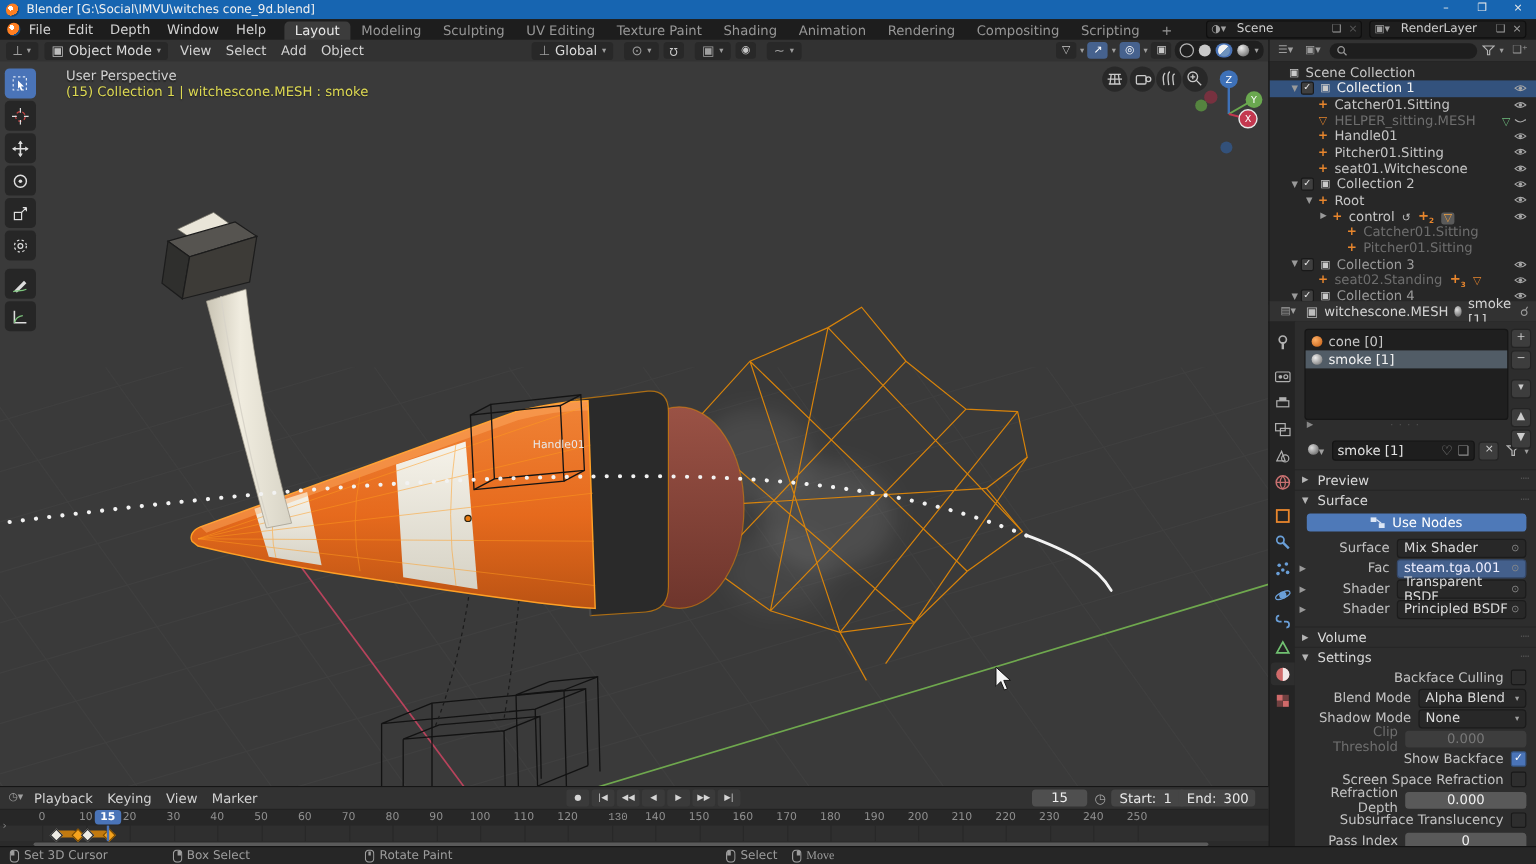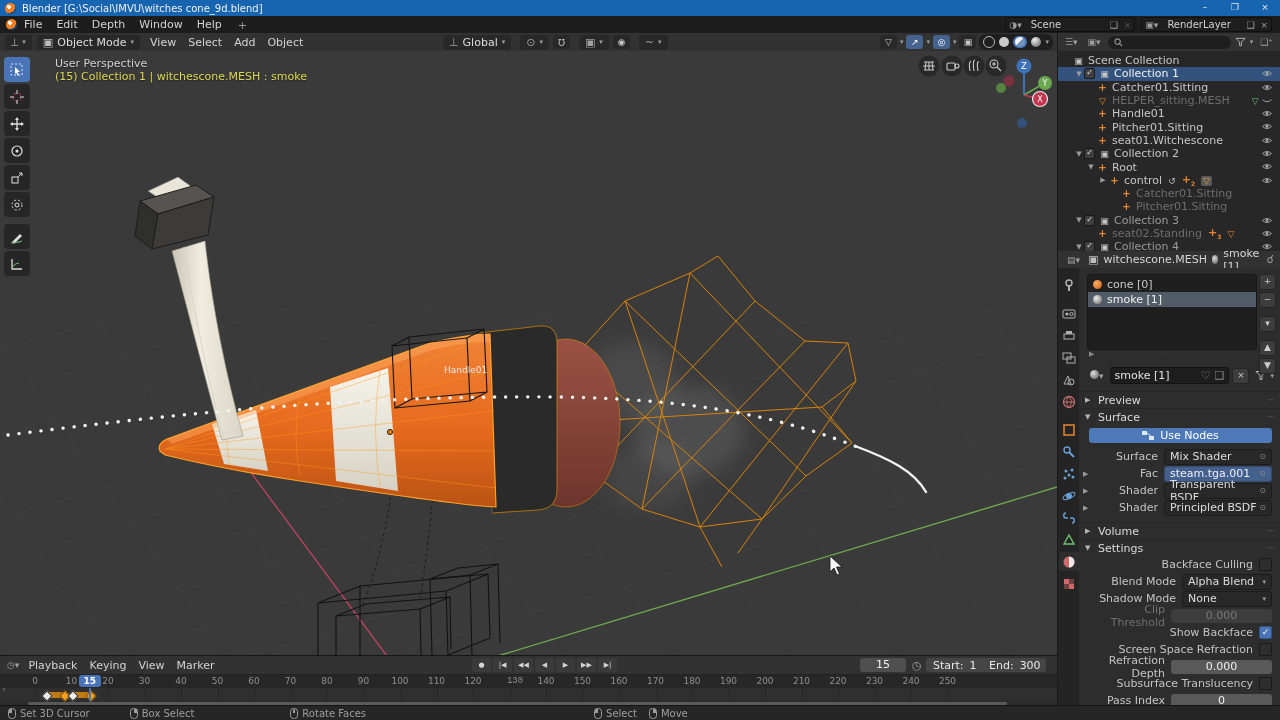--- a/index.html
+++ b/index.html
@@ -123,20 +123,32 @@
 
   <div id="topbar" class="abs">
     <span class="blender-logo" style="margin-left:6px"></span>
     <div id="menu-row" style="display:flex">
         <span class="menu-item">File</span>
         <span class="menu-item">Edit</span>
         <span class="menu-item">Depth</span>
         <span class="menu-item">Window</span>
         <span class="menu-item">Help</span>
       </div>
+    <div id="tabs-row" style="display:flex;margin-left:8px">
+        <span class="wtab active">Layout</span>
+        <span class="wtab">Modeling</span>
+        <span class="wtab">Sculpting</span>
+        <span class="wtab">UV Editing</span>
+        <span class="wtab">Texture Paint</span>
+        <span class="wtab">Shading</span>
+        <span class="wtab">Animation</span>
+        <span class="wtab">Rendering</span>
+        <span class="wtab">Compositing</span>
+        <span class="wtab">Scripting</span>
+      </div>
     <span class="wtab">+</span>
     <div class="tb-right">
       <div class="sel-field">
         <span class="mini-ic">◑▾</span>
         <span class="lab">Scene</span>
         <span class="mini-ic">❑</span>
         <span class="mini-ic" style="color:#555">×</span>
       </div>
       <div class="sel-field">
         <span class="mini-ic">▣▾</span>
@@ -939,48 +951,48 @@
     <div id="hints" style="display:flex;align-items:center">
         <span class="hint" style="margin-left: 0px;">
           <span>
             <svg width="8" height="11" viewBox="0 0 8 11">
               <rect x="0.5" y="0.5" width="7" height="10" rx="3" fill="none" stroke="#9d9d9d"></rect>
               <path d="M1,1 L4,1 L4,5 L1,5 Z" fill="#9d9d9d"></path>
             </svg>
           </span>
           <span>Set 3D Cursor</span>
         </span>
-        <span class="hint" style="margin-left: 40px;">
+        <span class="hint" style="margin-left: 54px;">
           <span>
             <svg width="8" height="11" viewBox="0 0 8 11">
               <rect x="0.5" y="0.5" width="7" height="10" rx="3" fill="none" stroke="#9d9d9d"></rect>
               <path d="M4,1 L7,1 L7,5 L4,5 Z" fill="#9d9d9d"></path>
             </svg>
           </span>
           <span>Box Select</span>
         </span>
         <span class="hint" style="margin-left: 96px;">
           <span>
             <svg width="8" height="11" viewBox="0 0 8 11">
               <rect x="0.5" y="0.5" width="7" height="10" rx="3" fill="none" stroke="#9d9d9d"></rect>
               <path d="M3,1.5 L5,1.5 L5,5 L3,5 Z" fill="#9d9d9d"></path>
             </svg>
           </span>
-          <span>Rotate Faces</span>
+          <span>Rotate Paint</span>
         </span>
         <span class="hint" style="margin-left: 228px;">
           <span>
             <svg width="8" height="11" viewBox="0 0 8 11">
               <rect x="0.5" y="0.5" width="7" height="10" rx="3" fill="none" stroke="#9d9d9d"></rect>
               <path d="M1,1 L4,1 L4,5 L1,5 Z" fill="#9d9d9d"></path>
             </svg>
           </span>
           <span>Select</span>
         </span>
-        <span class="hint" style="margin-left: 12px;">
+        <span class="hint" style="margin-left: 12px; font-family: Liberation Serif, serif;">
           <span>
             <svg width="8" height="11" viewBox="0 0 8 11">
               <rect x="0.5" y="0.5" width="7" height="10" rx="3" fill="none" stroke="#9d9d9d"></rect>
               <path d="M4,1 L7,1 L7,5 L4,5 Z" fill="#9d9d9d"></path>
             </svg>
           </span>
           <span>Move</span>
         </span>
       </div>
   </div>

